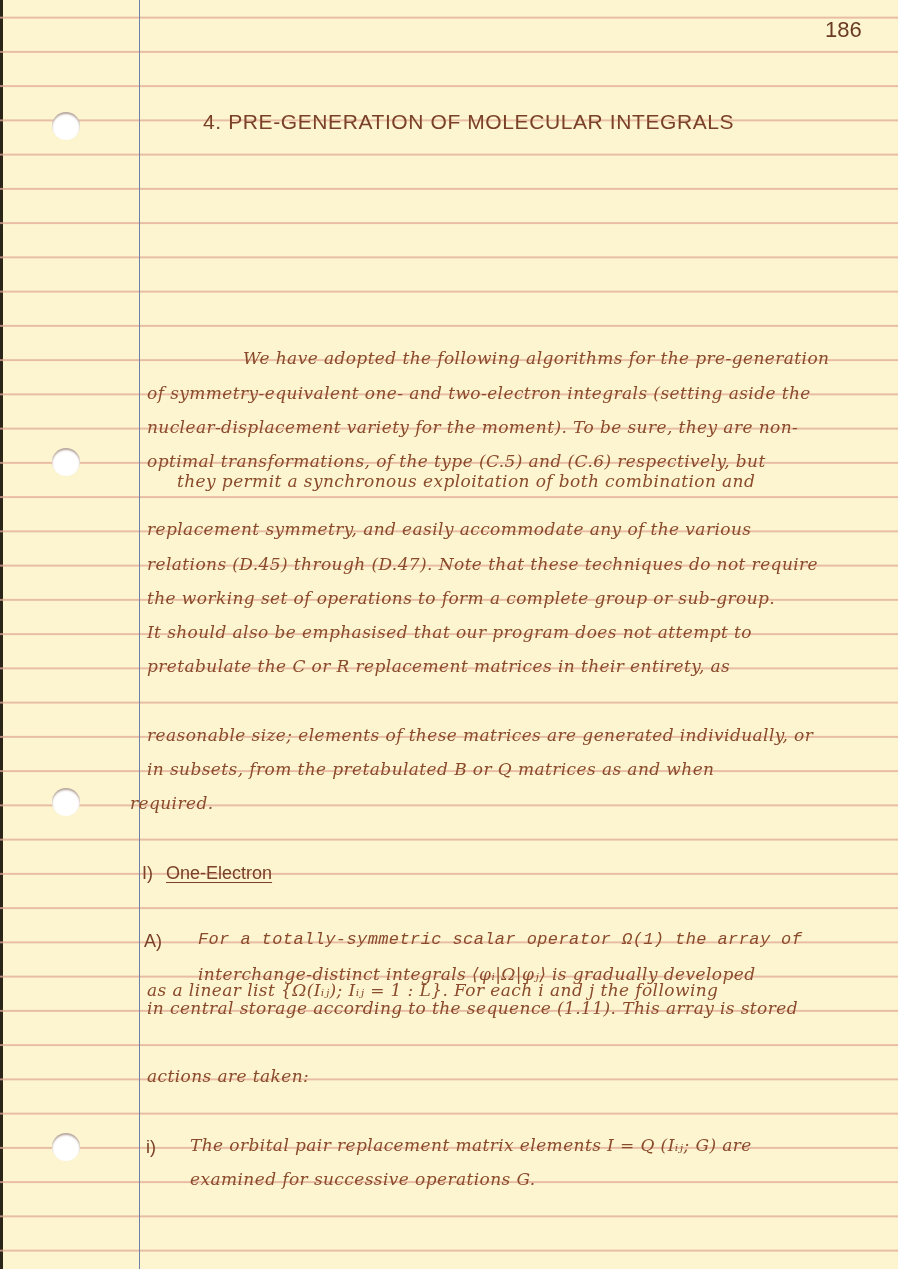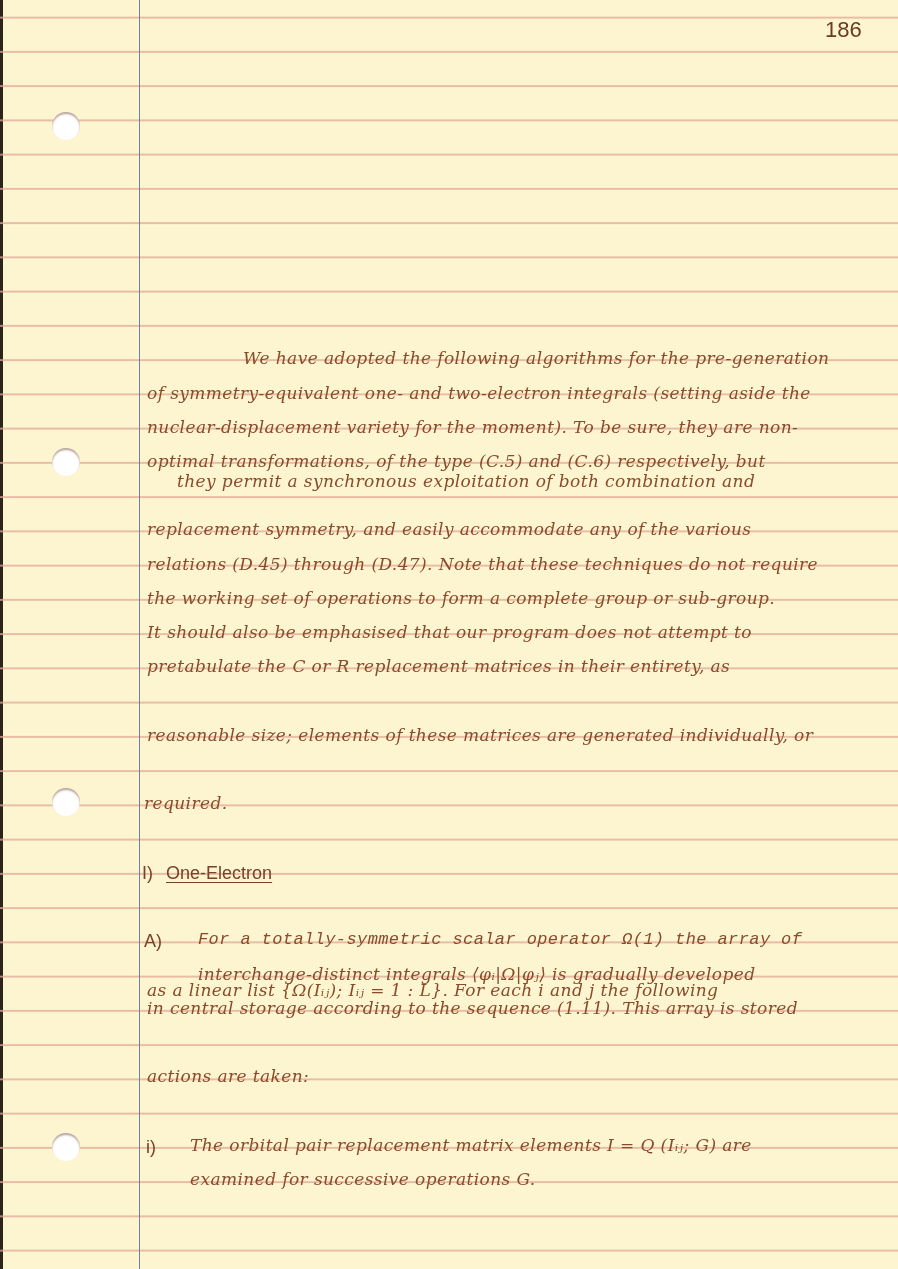--- a/index.html
+++ b/index.html
@@ -71,33 +71,35 @@
 <div class="page">
   <div class="rules"></div>
   <div class="margin-line"></div>
 
   <div class="hole" style="top:112px"></div>
   <div class="hole" style="top:448px"></div>
   <div class="hole" style="top:788px"></div>
   <div class="hole" style="top:1133px"></div>
 
   <div class="page-num">186</div>
+  <div class="title">4. PRE-GENERATION OF MOLECULAR INTEGRALS</div>
 
   <div class="hw" style="left:243px; top:350px;">We have adopted the following algorithms for the pre-generation</div>
   <div class="hw" style="left:147px; top:385px;">of symmetry-equivalent one- and two-electron integrals (setting aside the</div>
   <div class="hw" style="left:147px; top:419px;">nuclear-displacement variety for the moment). To be sure, they are non-</div>
   <div class="hw" style="left:147px; top:453px;">optimal transformations, of the type (C.5) and (C.6) respectively, but</div>
   <div class="hw" style="left:147px; top:473px;margin-left:30px;">they permit a synchronous exploitation of both combination and</div>
   <div class="hw" style="left:147px; top:521px;">replacement symmetry, and easily accommodate any of the various</div>
   <div class="hw" style="left:147px; top:556px;">relations (D.45) through (D.47). Note that these techniques do not require</div>
   <div class="hw" style="left:147px; top:590px;">the working set of operations to form a complete group or sub-group.</div>
   <div class="hw" style="left:147px; top:624px;">It should also be emphasised that our program does not attempt to</div>
   <div class="hw" style="left:147px; top:658px;">pretabulate the C or R replacement matrices in their entirety, as</div>
   <div class="hw" style="left:147px; top:727px;">reasonable size; elements of these matrices are generated individually, or</div>
-  <div class="hw" style="left:144px; top:795px;text-align:right;">required.</div>
+  <div class="hw" style="left:147px; top:761px;">in subsets, from the pretabulated B or Q matrices as and when</div>
+  <div class="hw" style="left:130px; top:795px;text-align:right;">required.</div>
 
   <div class="heading" style="left:142px; top:863px;">
     <span>I)</span>
     <span class="u" style="margin-left:8px;">One-Electron</span>
   </div>
 
   <div class="heading" style="left:144px; top:931px;">A)</div>
   <div class="hw" style="left:198px; top:931px;font-family:Liberation Mono, monospace;">For a totally-symmetric scalar operator Ω(1) the array of</div>
   <div class="hw" style="left:198px; top:966px;">interchange-distinct integrals ⟨φᵢ|Ω|φⱼ⟩ is gradually developed</div>
   <div class="hw" style="left:147px; top:1000px;">in central storage according to the sequence (1.11). This array is stored</div>

